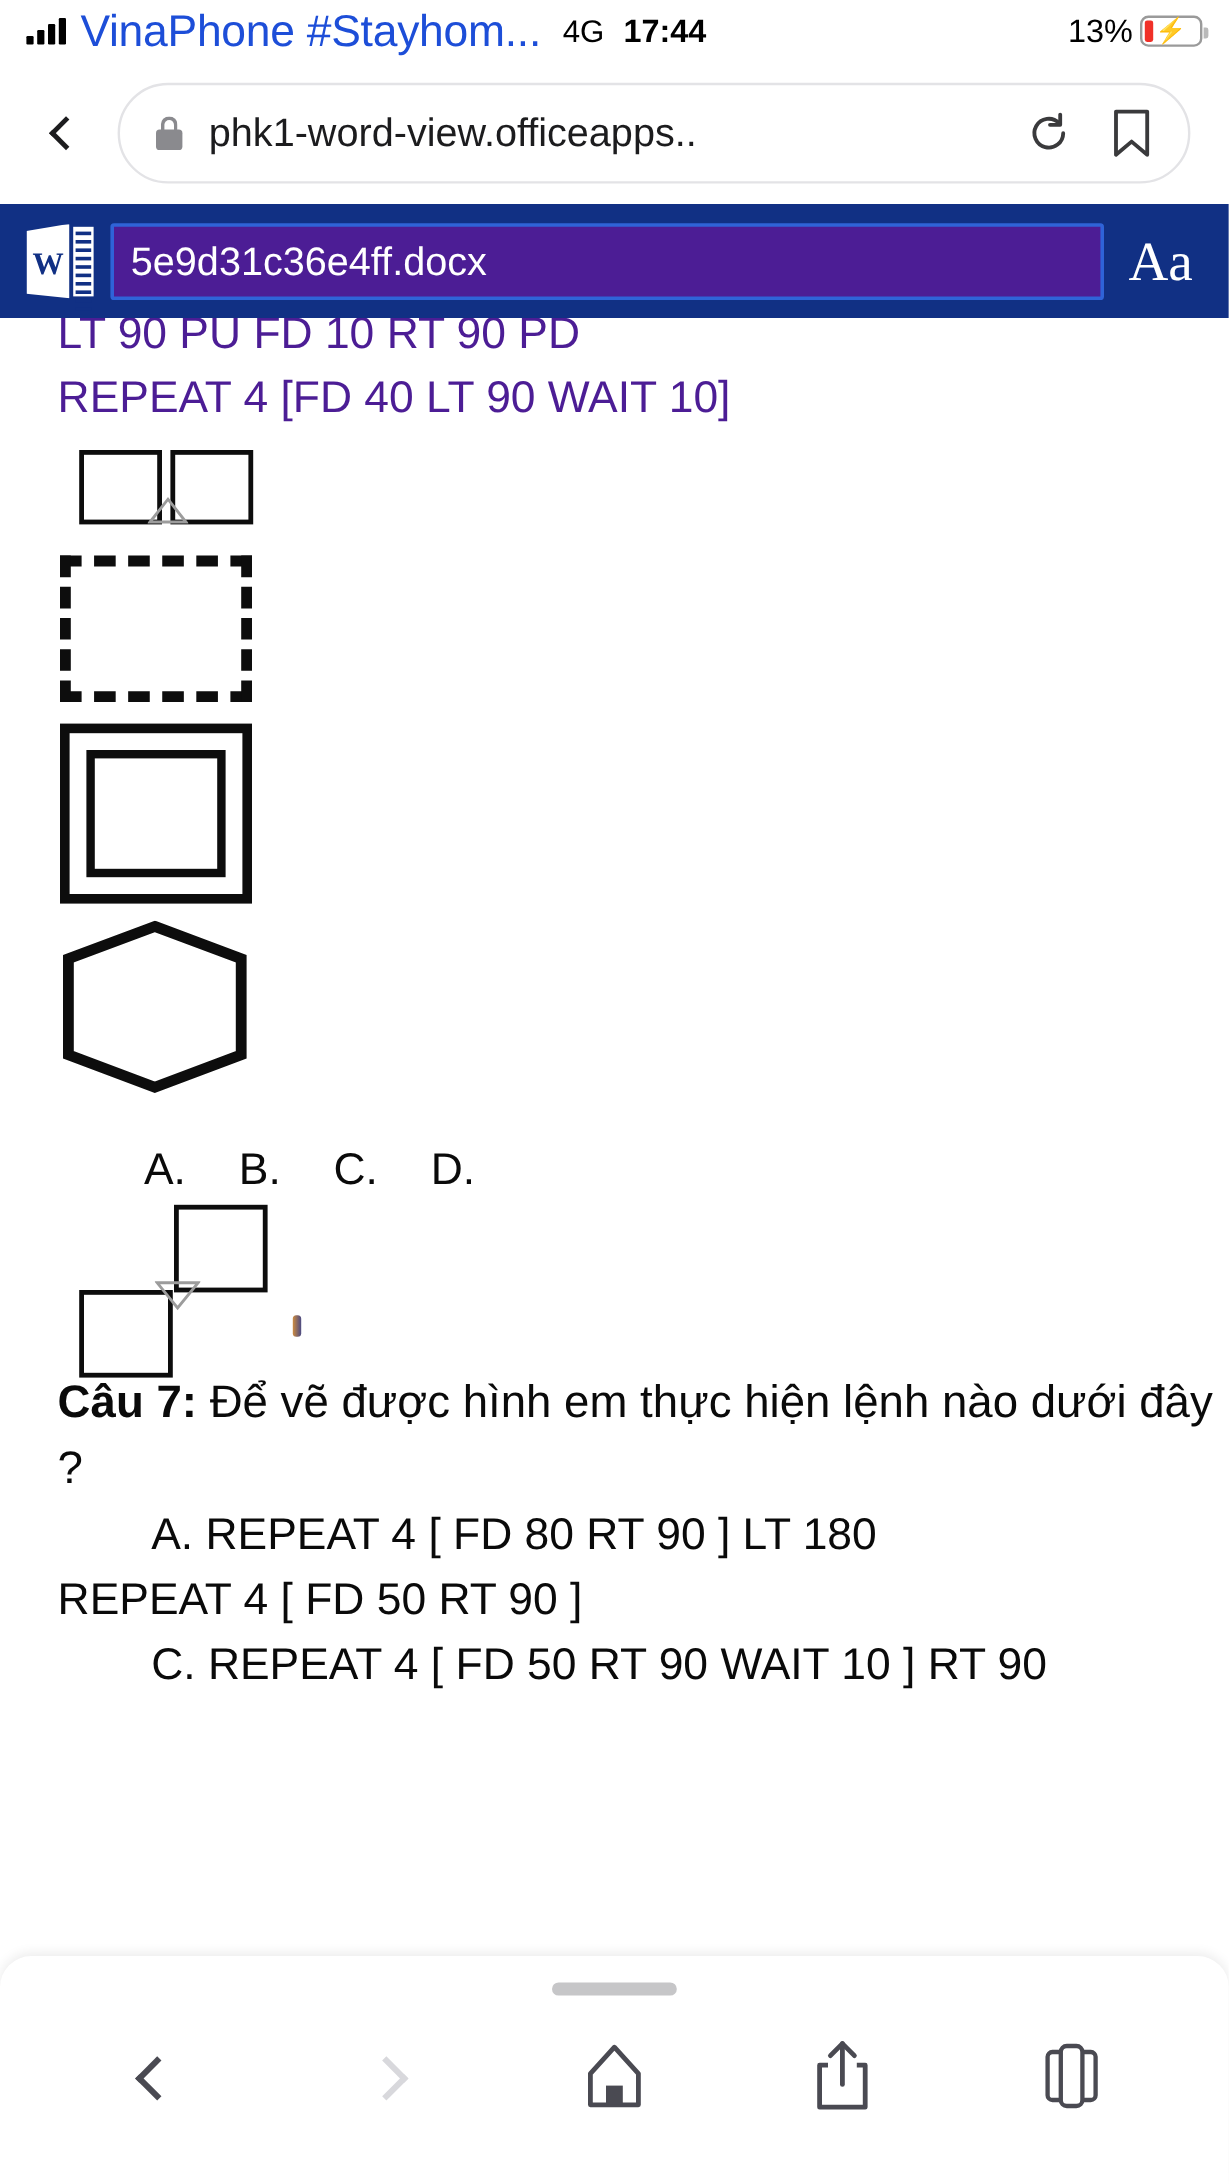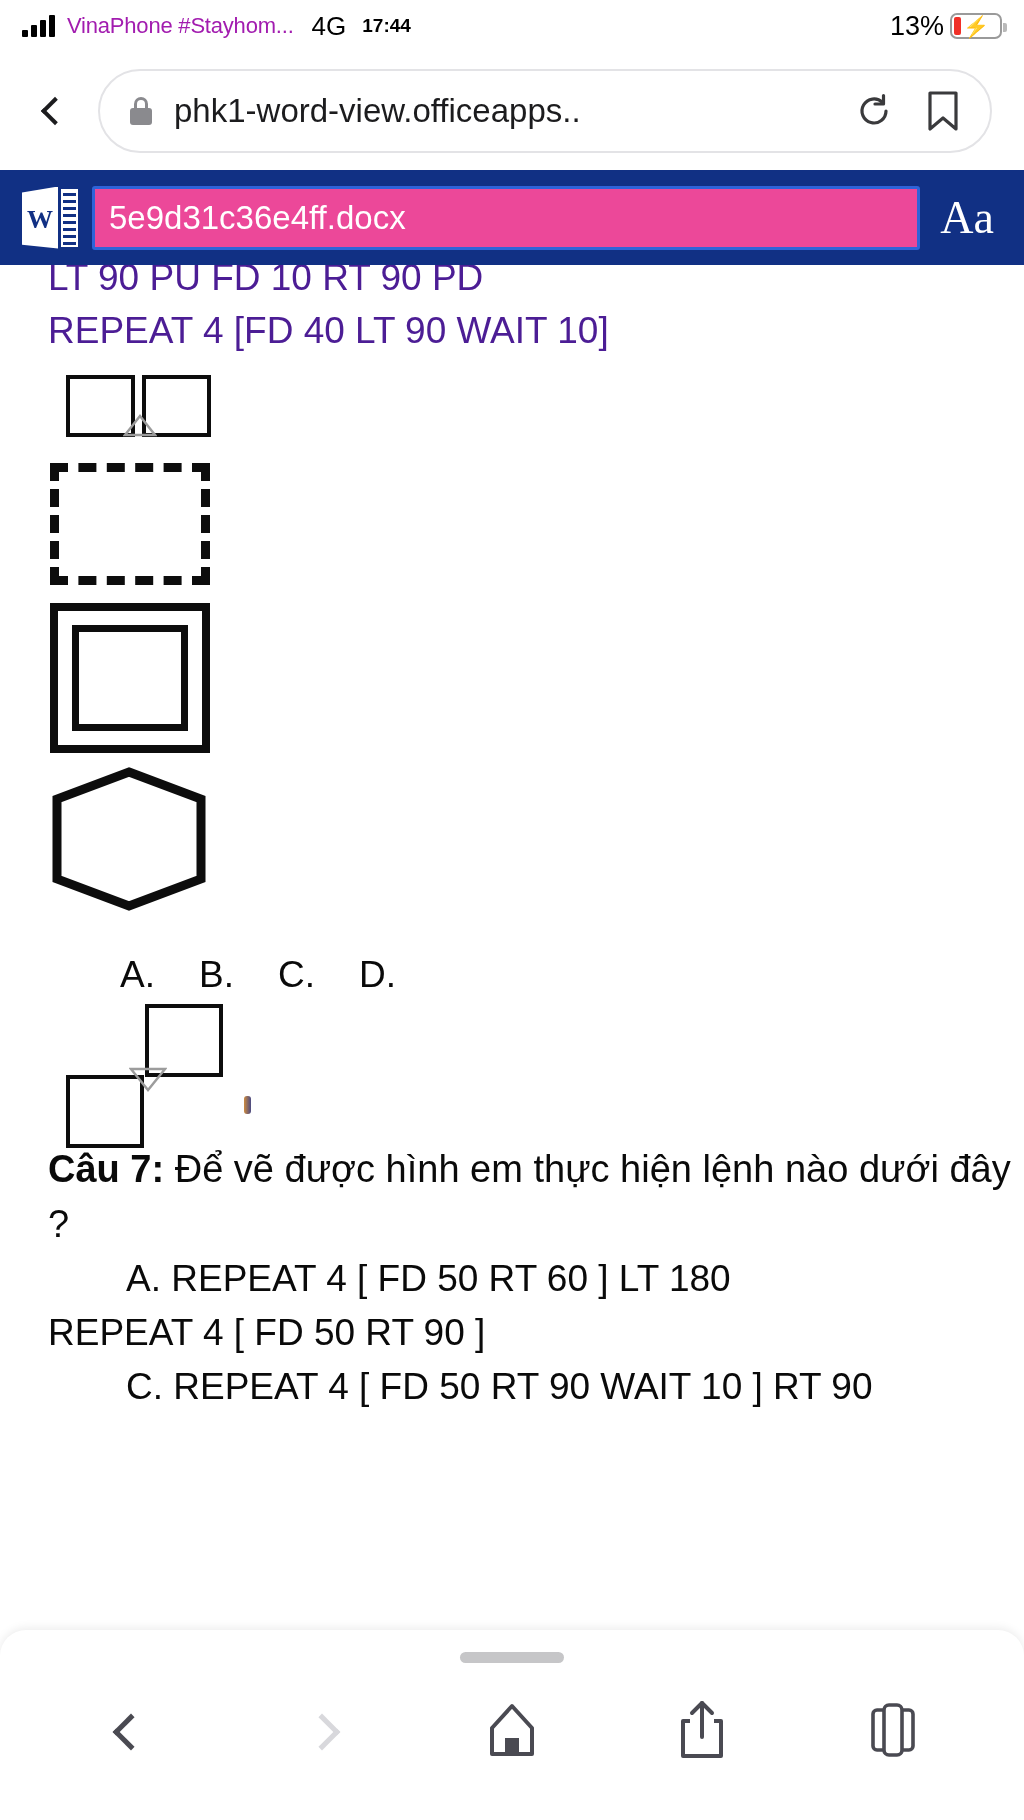--- a/index.html
+++ b/index.html
@@ -19,23 +19,23 @@
     display: flex; align-items: center;
     padding: 0 22px;
     background: #ffffff;
   }
   .signal-bars { display: flex; align-items: flex-end; gap: 3px; height: 22px; margin-right: 12px; }
   .signal-bars i { display: block; width: 6px; background: #000; border-radius: 1px; }
   .signal-bars i:nth-child(1) { height: 7px; }
   .signal-bars i:nth-child(2) { height: 12px; }
   .signal-bars i:nth-child(3) { height: 17px; }
   .signal-bars i:nth-child(4) { height: 22px; }
-  .carrier { font-size: 22px; color: #a21caf; letter-spacing: -0.2px; }
+  .carrier { font-size: 37px; color: #1d4ed8; letter-spacing: -0.2px; }
   .net-type { font-size: 26px; color: #000; margin-left: 18px; }
-  .clock { font-size: 19px; font-weight: bold; color: #000; margin-left: 16px; }
+  .clock { font-size: 27px; font-weight: bold; color: #000; margin-left: 16px; }
   .status-right { margin-left: auto; display: flex; align-items: center; gap: 6px; }
   .battery-pct { font-size: 27px; color: #000; }
   .battery {
     position: relative; width: 52px; height: 26px;
     border: 2.5px solid #9a9a9a; border-radius: 7px;
     display: flex; align-items: center; padding: 2px;
   }
   .battery::after {
     content: ""; position: absolute; right: -7px; top: 8px;
     width: 4px; height: 9px; background: #b9b9b9; border-radius: 0 2px 2px 0;
@@ -103,21 +103,21 @@
   }
   .word-icon .w {
     position: absolute; left: 4px; top: 20px; width: 28px;
     font-size: 26px; font-weight: bold; color: #113084; text-align: center;
     font-family: "Liberation Serif", serif; line-height: 1;
   }
   .word-icon .lines { position: absolute; right: 0; top: 2px; width: 17px; height: 58px; background: #ffffff; }
   .word-icon .lines span { display: block; height: 3px; background: #113084; margin: 4px 2px 0 2px; }
   .filename-field {
     flex: 1; height: 64px;
-    background: #ec4899;
+    background: #4c1d95;
     border: 3px solid #2f63d8;
     border-radius: 3px;
     display: flex; align-items: center; padding: 0 14px;
     margin-right: 20px;
   }
   .filename-text { font-size: 33px; color: #ffffff; white-space: nowrap; overflow: hidden; }
   .aa-button { color: #ffffff; font-size: 46px; font-family: "Liberation Serif", serif; padding-right: 8px; }
 
   
   .doc {
@@ -328,21 +328,21 @@
           <path d="M2 3 L36 3 L19 24 Z" fill="none" stroke="#9c9c9c" stroke-width="2.4"></path>
         </svg>
       </span>
       <span class="smudge"></span>
     </div>
 
     <div class="q-text">
       <b>Câu 7:</b><span> Để vẽ được hình  em thực hiện lệnh nào dưới đây ?</span>
     </div>
 
-    <div class="ans-line indent">A. REPEAT 4 [ FD 50 RT 60 ] LT 180</div>
+    <div class="ans-line indent">A. REPEAT 4 [ FD 80 RT 90 ] LT 180</div>
     <div class="ans-line">REPEAT 4 [ FD 50 RT 90 ]</div>
     <div class="ans-line indent">C. REPEAT 4 [ FD 50 RT 90 WAIT 10 ] RT 90</div>
   </div>
 </div>
 
 <div class="bottom-bar">
   <span class="grabber"></span>
   <div class="toolbar-icons">
     <span class="tb-item">
       <span class="chev-lg left"></span>

